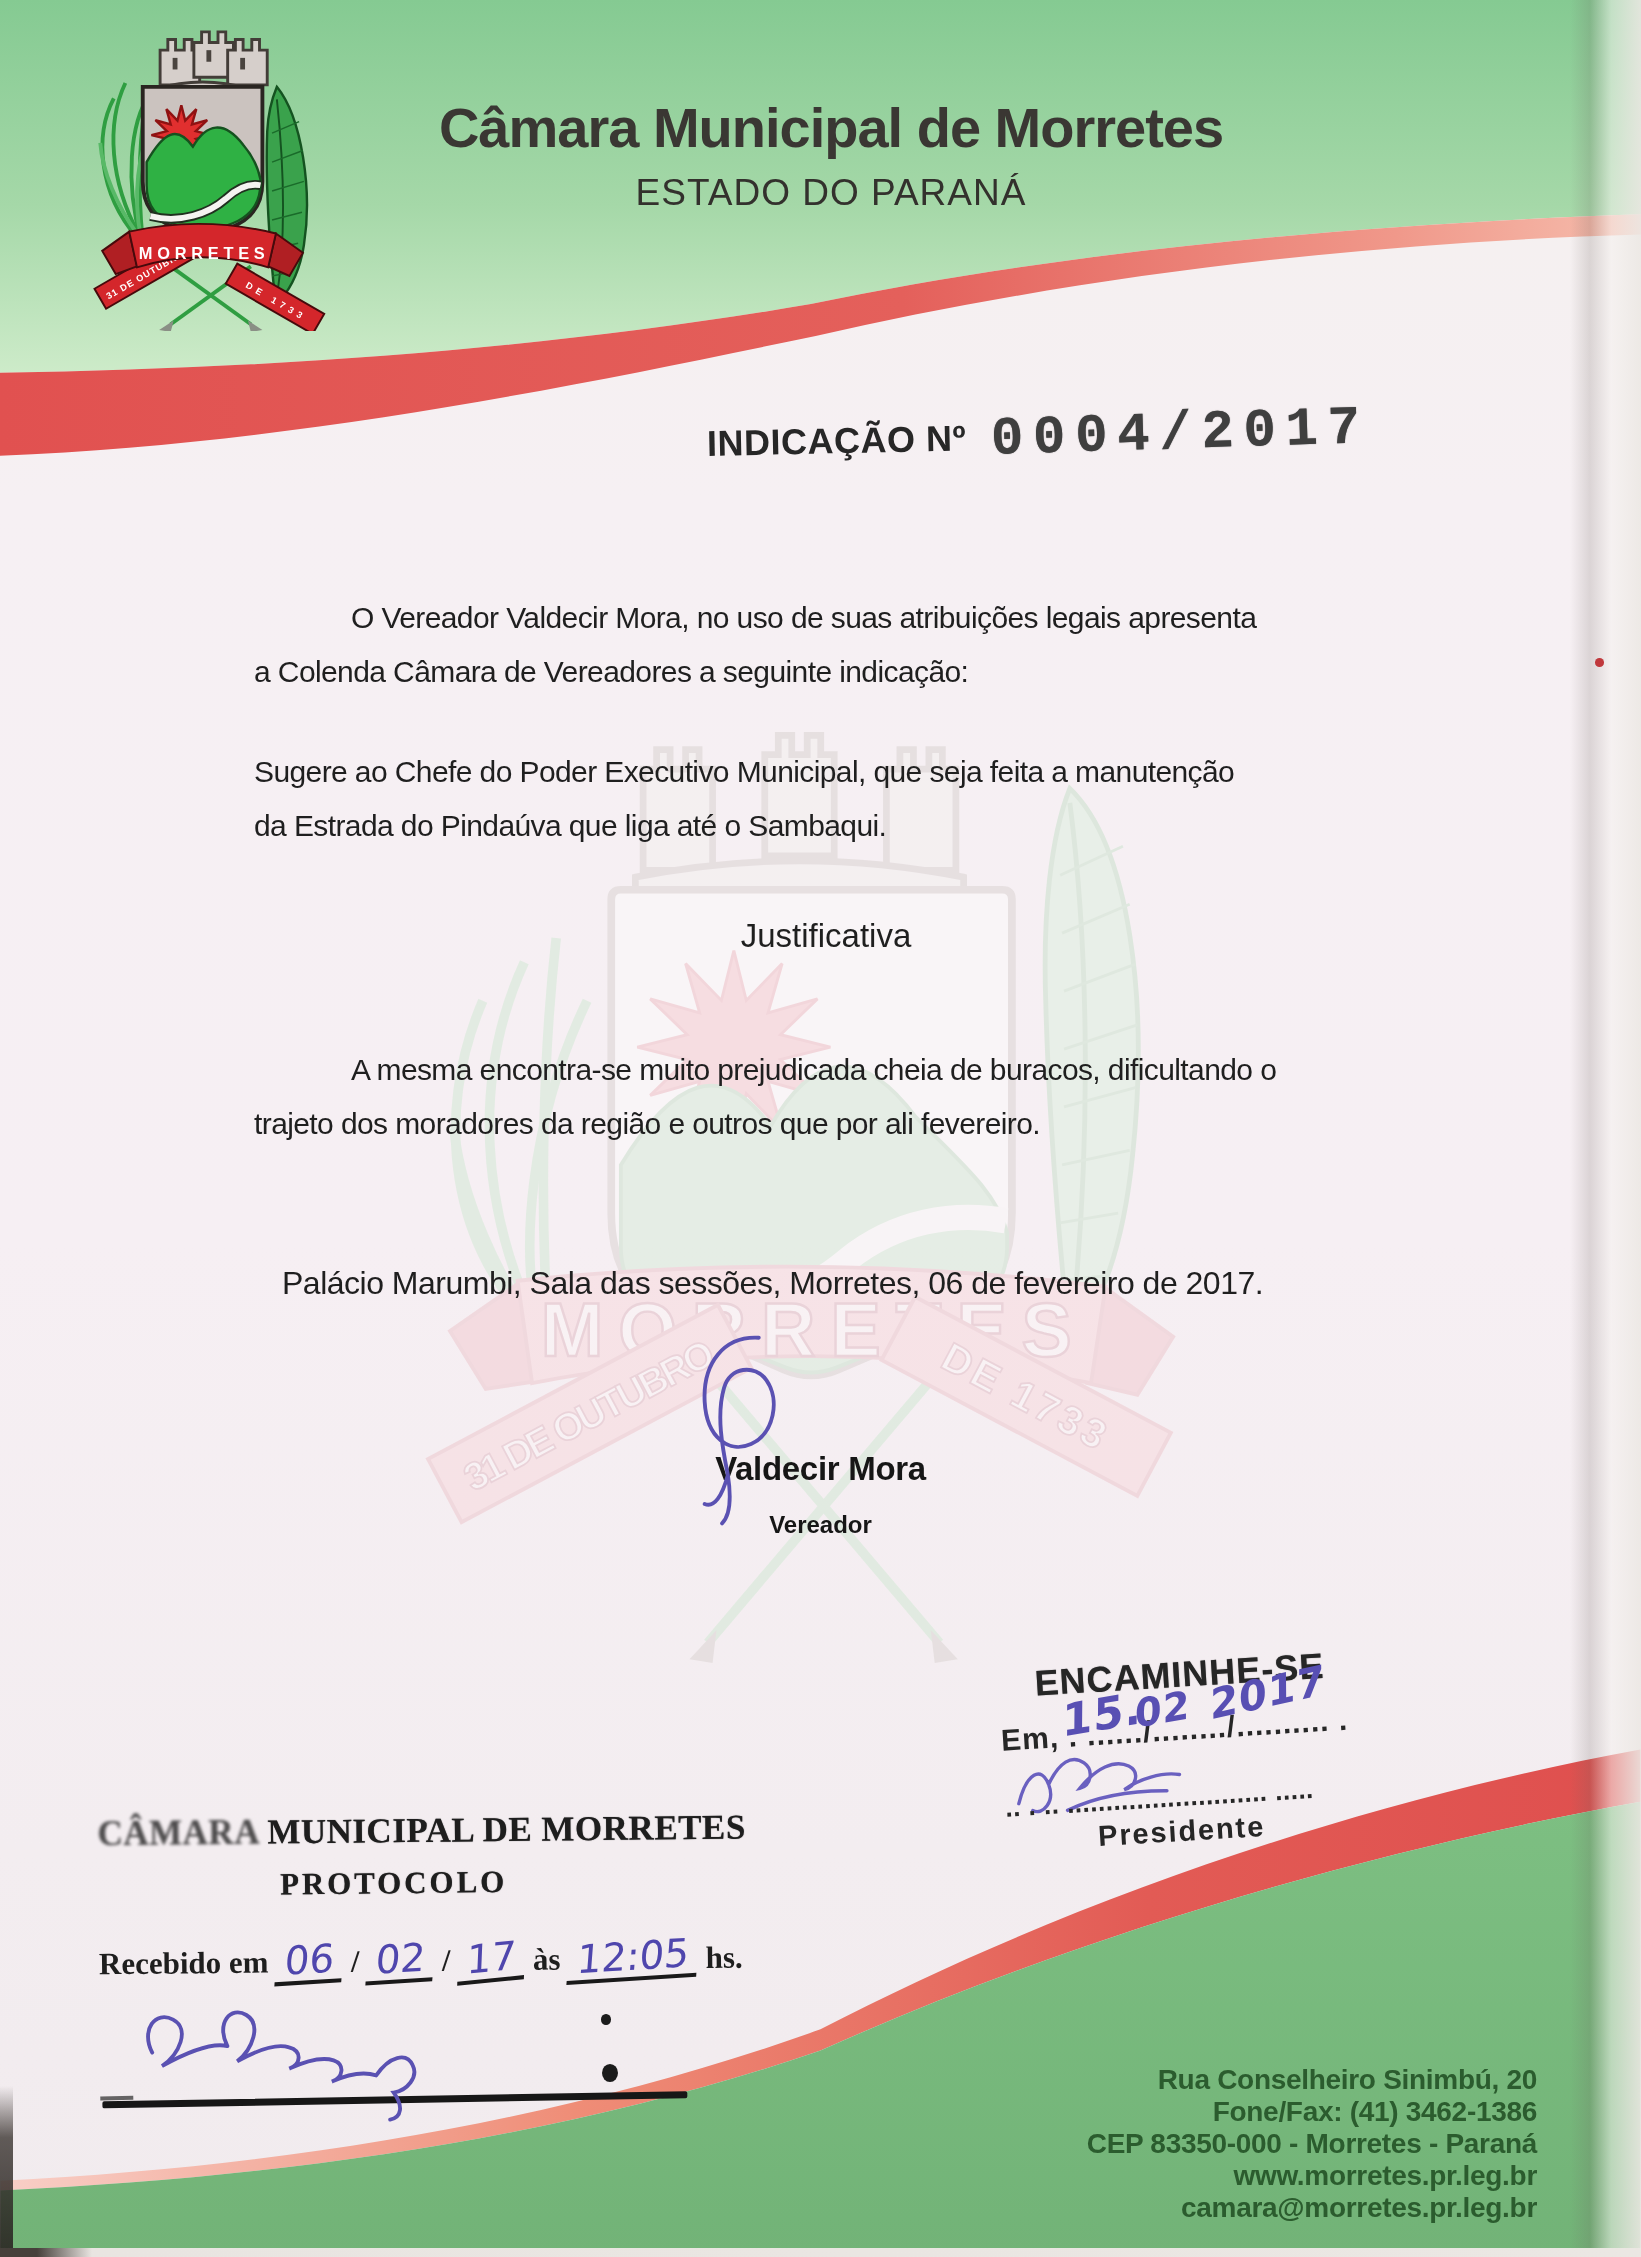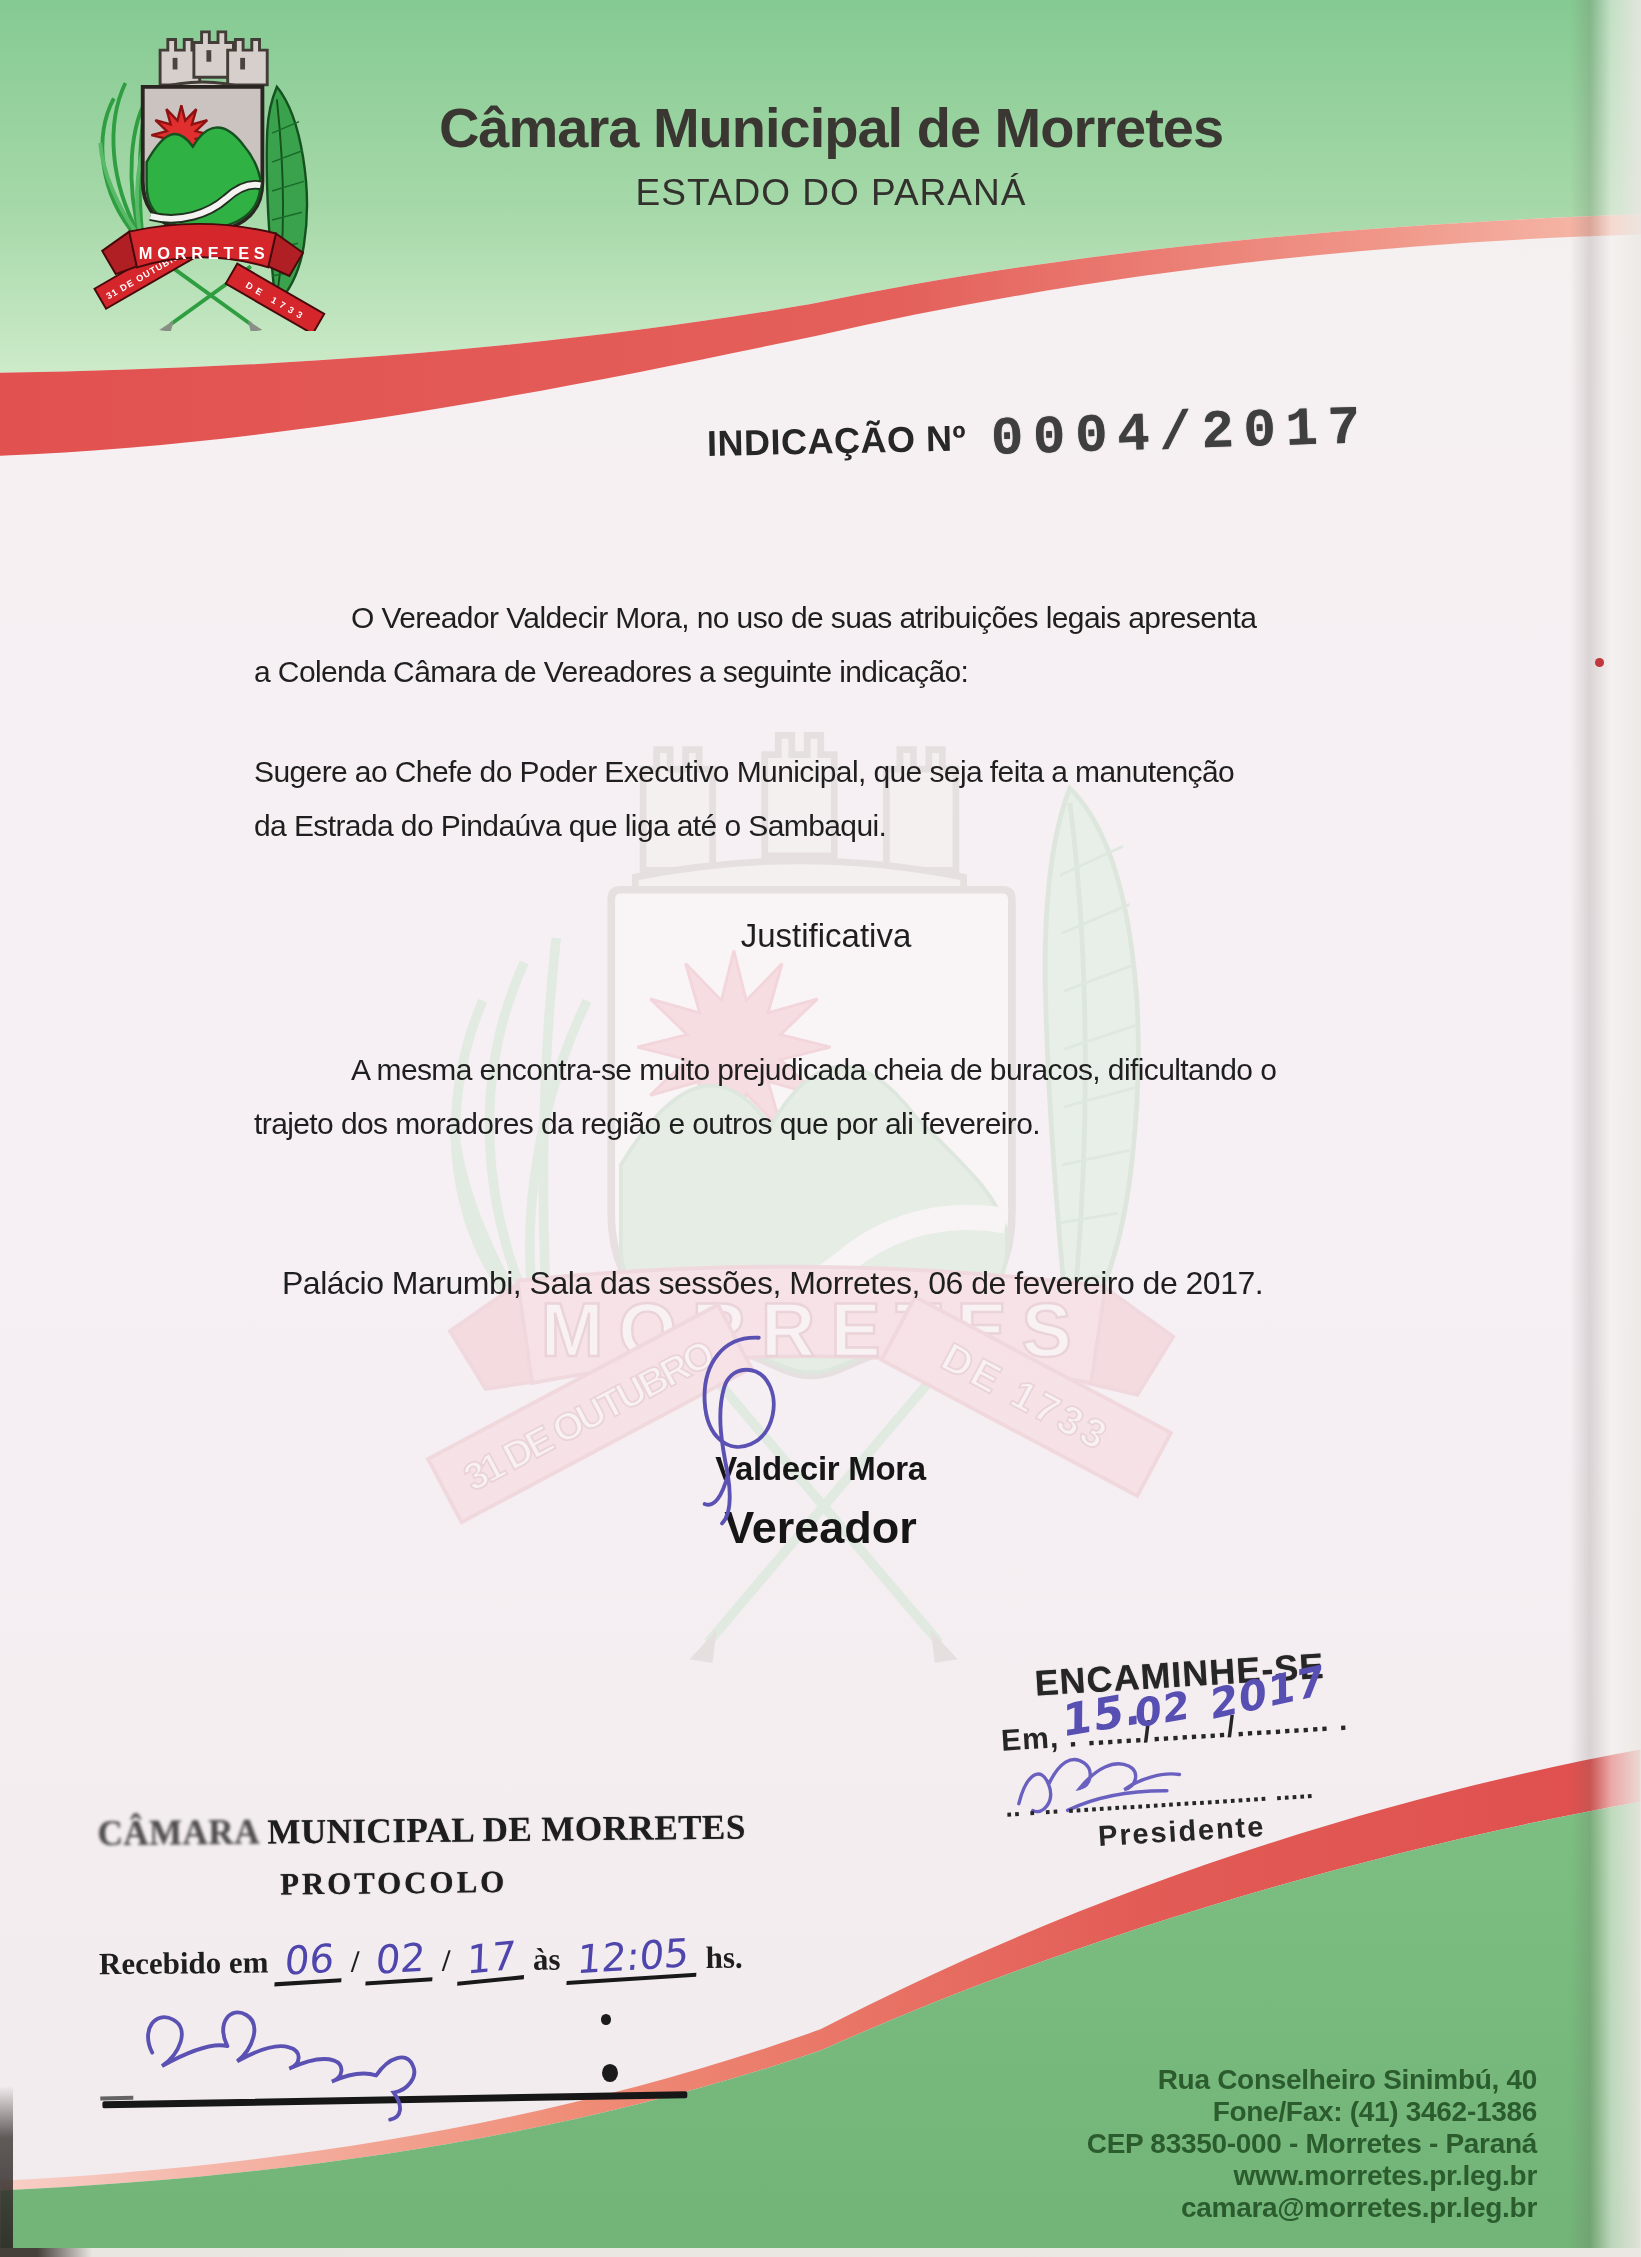--- a/index.html
+++ b/index.html
@@ -17,21 +17,21 @@
   #indicacao-label{font-size:36px;font-weight:bold;color:#272727;letter-spacing:0.5px;}
   #indicacao-number{font-family:"Liberation Mono",monospace;font-size:54px;font-weight:bold;
     letter-spacing:9.7px;color:#3f3f3f;transform:rotate(-.6deg);text-shadow:0 0 1px rgba(55,55,55,.8);}
   
   .para{left:254px;width:1144px;font-size:30px;letter-spacing:-0.6px;line-height:54px;color:#1f1f1f;}
   .indent{padding-left:97px;}
   #justificativa{left:254px;width:1144px;text-align:center;font-size:33px;font-weight:normal;color:#1f1f1f;}
   #dateline{left:282px;width:1159px;font-size:32px;letter-spacing:-0.5px;color:#1f1f1f;}
   #signer{left:579px;top:1450px;width:483px;text-align:center;color:#161616;}
   #signer .nm{font-size:33px;font-weight:bold;letter-spacing:-0.3px;}
-  #signer .rl{font-size:45px;font-weight:bold;margin-top:14px;}
+  #signer .rl{font-size:24px;font-weight:bold;margin-top:23px;}
   
   #forward-stamp{left:1002px;top:1653px;width:386px;transform:rotate(-3.5deg);color:#262626;}
   #fw-title{margin-left:37px;font-size:36px;font-weight:bold;letter-spacing:1px;text-shadow:0 0 1px rgba(40,40,40,.6);}
   #fw-emrow{position:relative;margin-top:17.4px;font-size:30px;font-weight:bold;letter-spacing:1px;}
   #fw-sigzone{position:relative;height:62px;}
   #fw-sigdots{position:absolute;left:0;top:35px;font-size:26px;font-weight:bold;letter-spacing:0.5px;}
   #fw-role{margin-left:91px;margin-top:5.8px;font-size:29px;font-weight:bold;letter-spacing:1.9px;}
   .hand{font-family:"DejaVu Sans",sans-serif;color:#584fb3;display:inline-block;}
   .fw-hand{position:absolute;transform:rotate(-6deg) skewX(-10deg);}
   
@@ -298,21 +298,21 @@
       <svg width="348" height="135" viewBox="0 0 360 140" style="position:absolute;left:23px;top:9.7px">
         <path fill="none" stroke="#5a51b2" stroke-width="4" stroke-linecap="round" d="M30,60 C18,36 34,16 52,26 C70,36 58,62 40,74 C66,60 92,50 108,54 M108,54 C96,30 112,12 128,22 C144,32 134,58 118,70 C140,58 160,52 172,56 C186,60 184,74 172,78 C190,70 206,66 218,70 C230,74 228,88 216,92 C234,84 250,82 262,86 M262,86 C276,66 294,62 300,76 C306,88 294,102 280,104 C290,118 288,130 276,132"></path>
       </svg>
     </div>
   </div>
 
   <div class="abs z3 blob" id="blob1"></div>
   <div class="abs z3 blob" id="blob2"></div>
 
   <div class="abs z2" id="address">
-    <div>Rua Conselheiro Sinimbú, 40</div>
+    <div>Rua Conselheiro Sinimbú, 20</div>
     <div>Fone/Fax: (41) 3462-1386</div>
     <div>CEP 83350-000 - Morretes - Paraná</div>
     <div>www.morretes.pr.leg.br</div>
     <div>camara@morretes.pr.leg.br</div>
   </div>
 
   <div class="abs z5" id="edge-strip"></div>
   <div class="abs z5" id="left-dark-edge"></div>
   <div class="abs z5" id="bottom-sliver"></div>
   <div class="abs z5" id="red-dot"></div>

